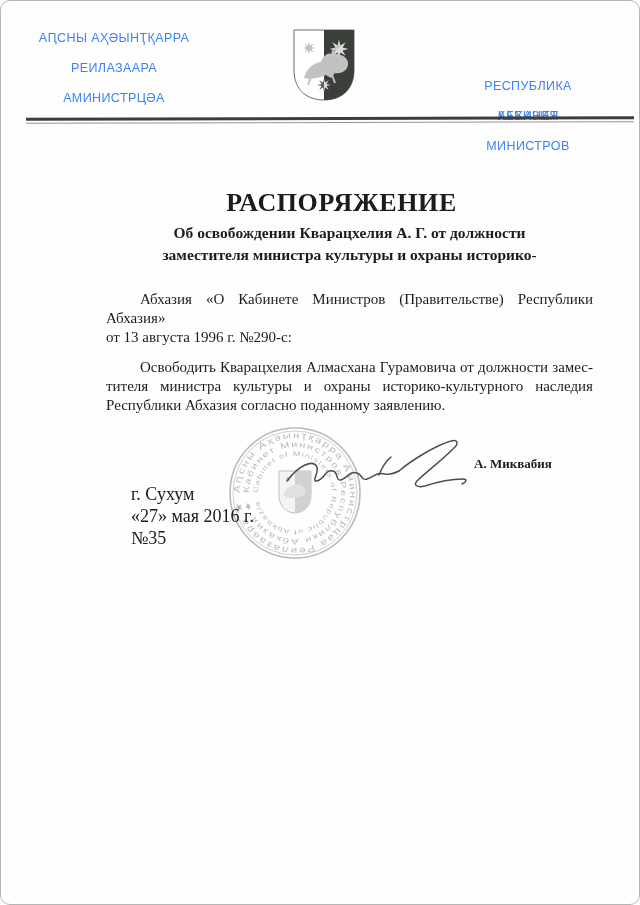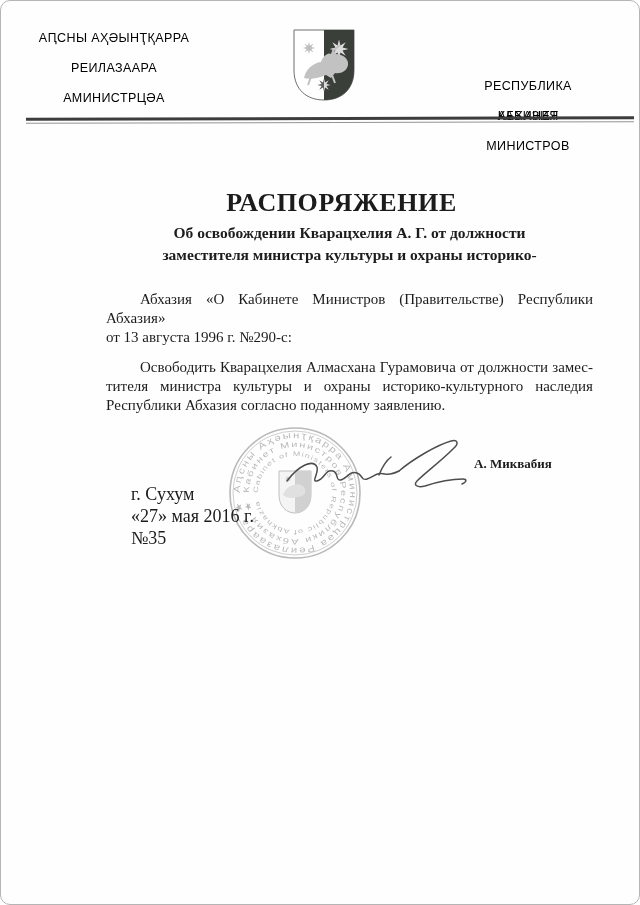--- a/index.html
+++ b/index.html
@@ -10,21 +10,21 @@
     background:#fefefe;
     border:1px solid #b5b5b5;
     border-radius:10px;
     overflow:hidden;
     font-family:"Liberation Serif", serif;
     color:#1c1c1c;
   }
   
   .hdr-block { position:absolute; top:22px; text-align:center;
     font-family:"Liberation Sans", sans-serif; font-size:12.5px;
-    letter-spacing:0.4px; color:#000000; }
+    letter-spacing:0.4px; color:#3b82f6; }
   .hdr-block > div { line-height:30px; height:30px; }
   .hdr-left  { left:35px;  width:156px; }
   .hdr-right { left:452px; width:150px;margin-top:48px; }
   .arms { position:absolute; left:291px; top:27px; width:64px; height:74px; }
 
   
   .rule { position:absolute; left:25px; top:116px; width:608px; height:2px;
     border-top:3px solid #3d3d3d; border-bottom:1px solid #949494;
     transform:rotate(-0.15deg); }
 

